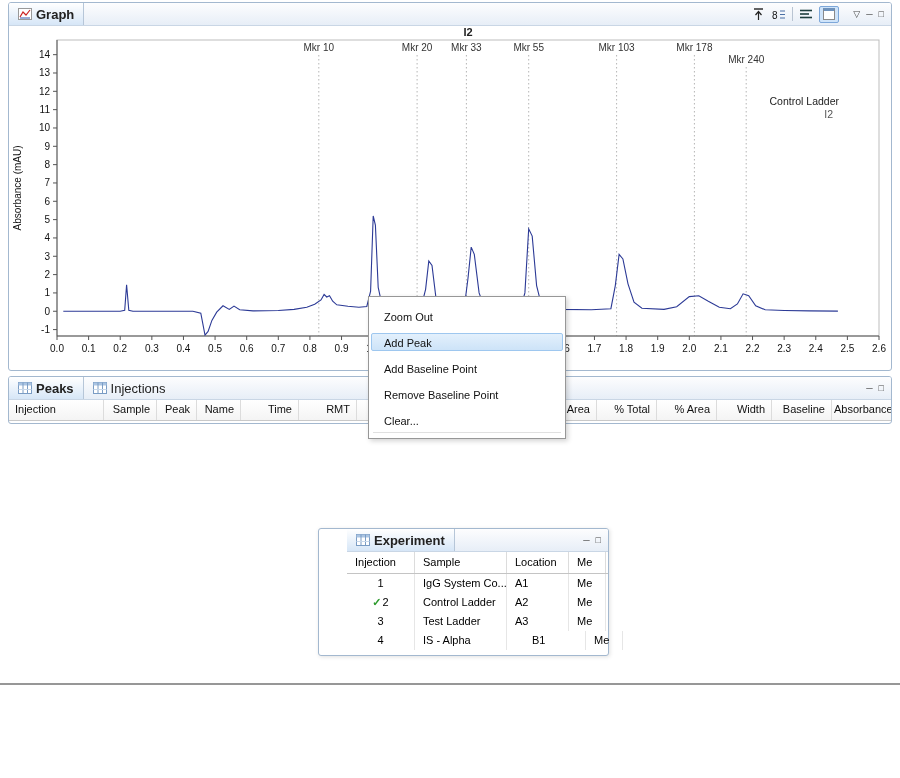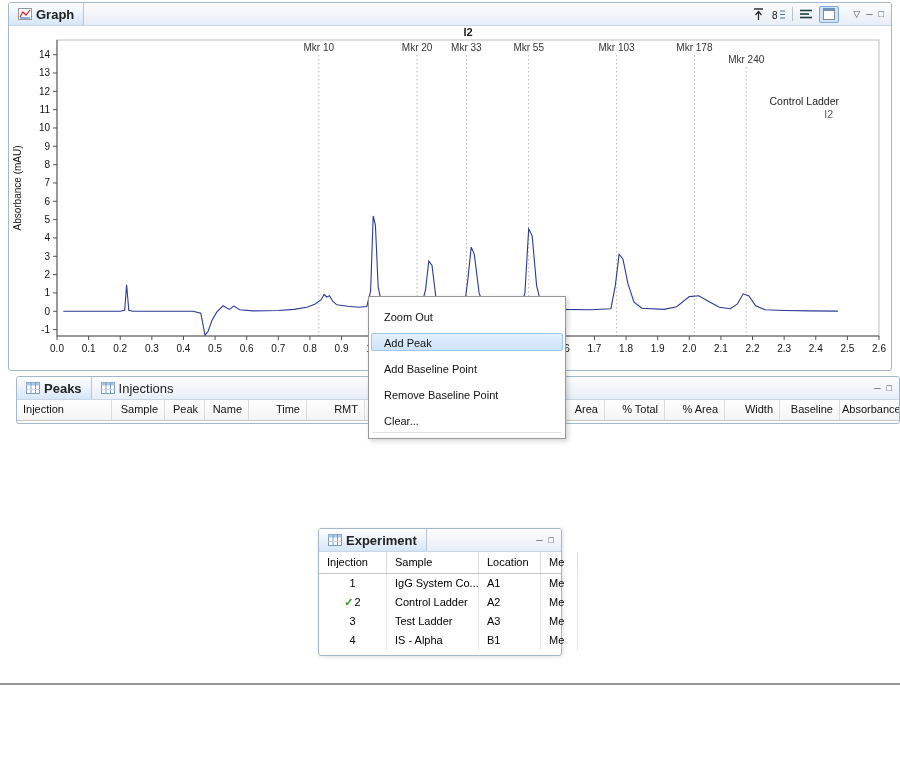--- a/index.html
+++ b/index.html
@@ -27,26 +27,26 @@
   .alabel{font:10px "Liberation Sans",sans-serif;fill:#111;}
   .legend1{font:10.5px "Liberation Sans",sans-serif;fill:#222;}
   .legend2{font:10.5px "Liberation Sans",sans-serif;fill:#555;}
 
   .context-menu{position:absolute;left:368px;top:296px;width:198px;background:#fff;border:1px solid #979797;box-shadow:2px 2px 5px rgba(0,0,0,.18);padding:2px;z-index:20;font-size:11px;box-sizing:border-box;}
   .menu-item{height:18px;line-height:18px;padding:0 10px 0 12px;display:flex;justify-content:space-between;color:#111;box-sizing:border-box;border:1px solid transparent;border-radius:2px;cursor:default;margin-top:8px;}
   .menu-item.hl{background:linear-gradient(#e3f0fc,#cde3f8);border-color:#9ec7ef;}
   .menu-shortcut{color:#333;}
   .menu-sep{height:1px;background:#e0e0e0;margin:3px 2px;}
 
-  .peaks-panel{left:8px;top:376px;width:884px;height:48px;margin-left:8px;}
+  .peaks-panel{left:8px;top:376px;width:884px;height:48px;}
   .table-header{display:flex;height:20px;background:linear-gradient(#ffffff,#f4f4f4);border-bottom:1px solid #c9c9c9;font-size:11px;overflow:hidden;}
   .ph-cell{box-sizing:border-box;border-right:1px solid #dcdcdc;text-align:right;padding:3px 6px 0 2px;white-space:nowrap;overflow:hidden;flex:0 0 auto;color:#111;cursor:default;}
   .ph-cell.left{text-align:left;padding-left:6px;}
 
-  .experiment-window{left:318px;top:528px;width:244px;height:128px;box-shadow:1px 1px 4px rgba(0,0,0,.12);}
+  .experiment-window{left:318px;top:528px;width:291px;height:128px;box-shadow:1px 1px 4px rgba(0,0,0,.12);padding-left:28px;}
   .exp-header{display:flex;height:21px;background:#fff;border-bottom:1px solid #c4c4c4;font-size:11px;}
   .exp-hcell{box-sizing:border-box;border-right:1px solid #dcdcdc;padding:4px 0 0 8px;white-space:nowrap;overflow:hidden;flex:0 0 auto;cursor:default;}
   .exp-row{display:flex;height:19px;font-size:11px;}
   .exp-cell{box-sizing:border-box;border-right:1px solid #e6e6e6;padding:3px 0 0 8px;white-space:nowrap;overflow:hidden;flex:0 0 auto;}
   .exp-cell.inj{text-align:center;padding-left:0;}
   .check{color:#2e9b2e;font-weight:bold;margin-right:1px;}
 
   .doc-rule{position:absolute;left:0;top:683px;width:900px;height:2px;background:#979797;}
 </style>
 </head>
@@ -327,19 +327,19 @@
       </div>
       <div class="exp-row">
         <div class="exp-cell inj" style="width: 68px;"><span>3</span></div>
         <div class="exp-cell" style="width: 92px;">Test Ladder</div>
         <div class="exp-cell" style="width: 62px;">A3</div>
         <div class="exp-cell" style="width: 37px;">Me</div>
       </div>
       <div class="exp-row">
         <div class="exp-cell inj" style="width: 68px;"><span>4</span></div>
         <div class="exp-cell" style="width: 92px;">IS - Alpha</div>
-        <div class="exp-cell" style="width: 62px;">B1</div>
+        <div class="exp-cell" style="width: 62px; margin-left: 17px;">B1</div>
         <div class="exp-cell" style="width: 37px;">Me</div>
       </div>
     </div>
 </div>
 
 <div class="doc-rule"></div>
 
 </body></html>

